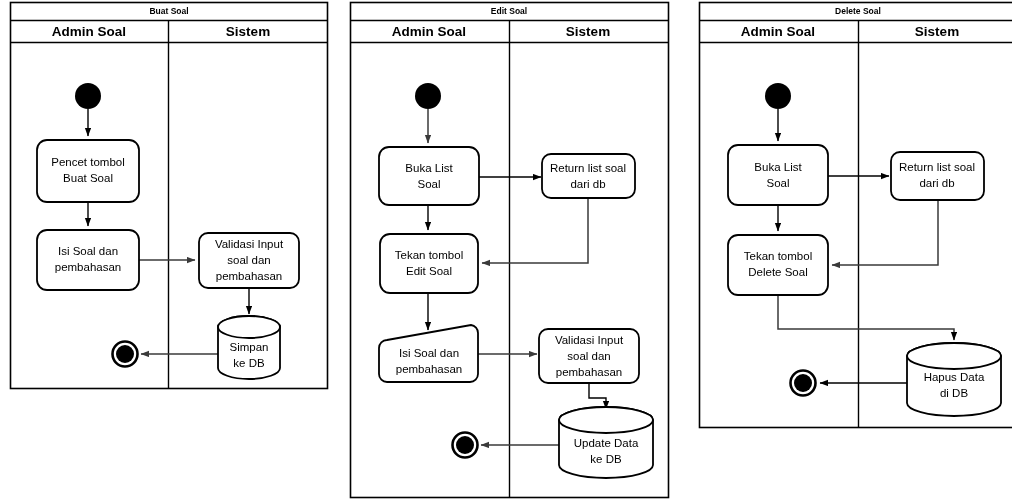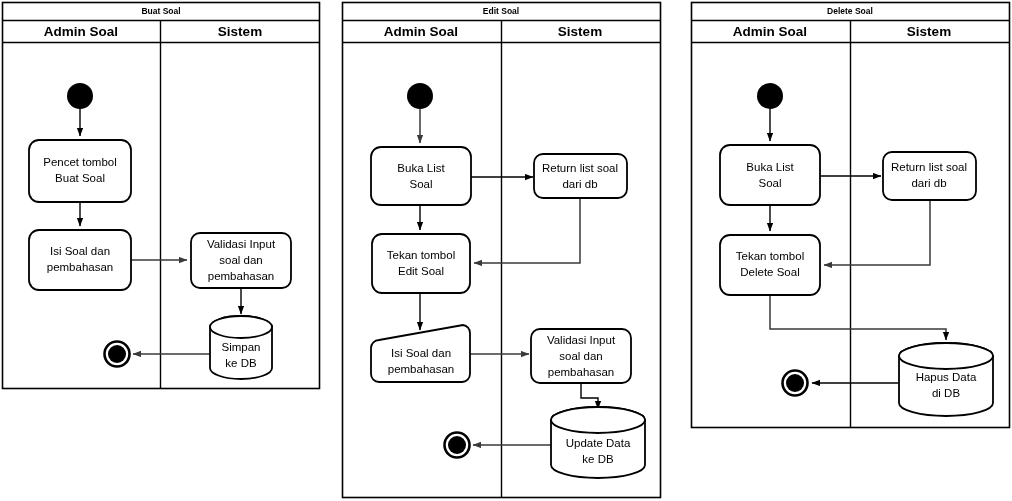--- a/index.html
+++ b/index.html
@@ -9,21 +9,21 @@
   }
   body {
     width: 1012px;
     height: 501px;
     font-family: "Liberation Sans", sans-serif;
     position: relative;
     overflow: hidden;
   }
   #canvas-root {
     position: absolute;
-    left: 0;
+    left: 8px;
     top: 0;
     width: 884px;
     height: 501px;
     border-radius: 9px;
   }
   svg.diagram-canvas {
     position: absolute;
     left: 0;
     top: 0;
     width: 1012px;

